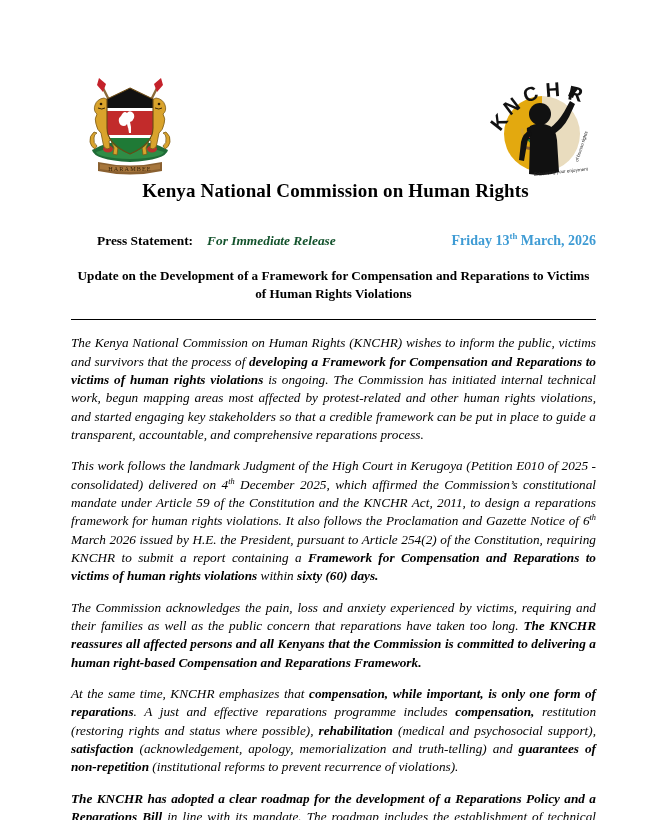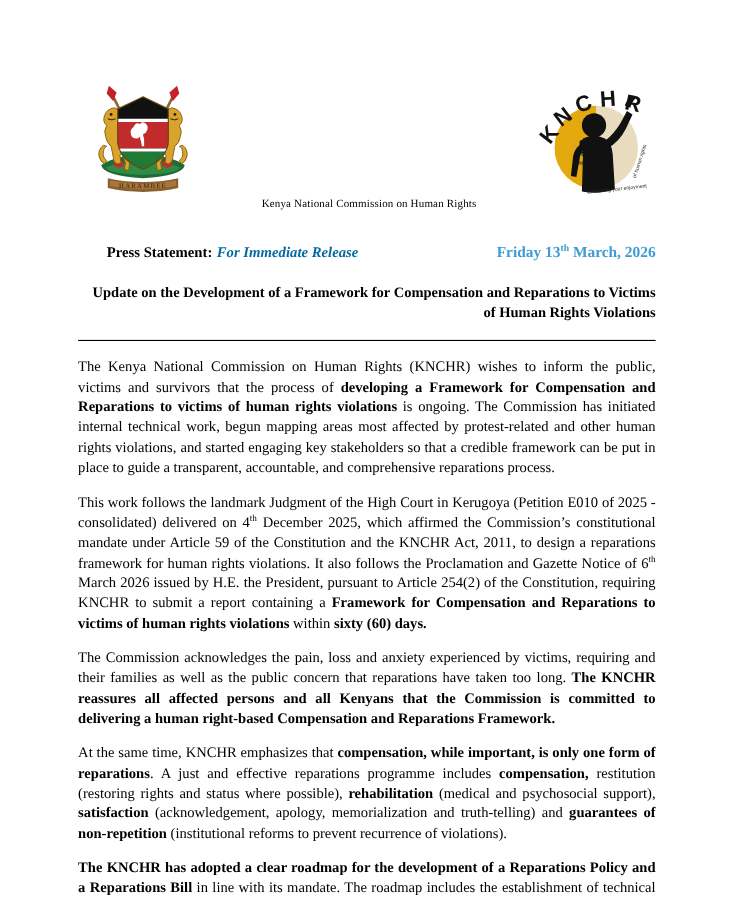--- a/index.html
+++ b/index.html
@@ -47,56 +47,56 @@
     left: 478px;
     top: 8px;
     width: 124px;
     height: 110px;
   }
   .knchr-logo svg { display: block; width: 124px; height: 110px; }
 
   
   .org-name {
     text-align: center;
-    font-weight: normal;
-    font-size: 10px;
+    font-weight: bold;
+    font-size: 19px;
     letter-spacing: .15px;
     margin: 0;
     padding: 0 0 0 4px;
     line-height: 1.2;
   }
 
   
   .press-line {
     margin: 30px 71px 0 71px;
     display: flex;
     justify-content: space-between;
     align-items: baseline;
     font-size: 13.4px;
   }
   .press-left { font-weight: bold; white-space: nowrap; }
   .press-left .label { color: #000; margin-left: 26px; }
   .press-left .release {
-    color: #0369a1;
+    color: #14532d;
     font-style: italic;
     font-weight: bold;
-    margin-left: 4px;
+    margin-left: 14px;
   }
   .press-date {
     color: #3e9bd4;
     font-weight: bold;
     white-space: nowrap;
     font-size: 14px;
   }
   sup { font-size: .63em; vertical-align: super; line-height: 0; }
 
   
   .doc-title {
     margin: 18px 71px 16px 71px;
-    text-align: right;
+    text-align: center;
     font-weight: bold;
     font-size: 13.2px;
     line-height: 1.38;
   }
   .rule {
     margin: 5px 71px 0 71px;
     border: 0;
     border-top: 1.6px solid #000;
     height: 0;
   }
@@ -105,20 +105,21 @@
   .body-wrap {
     margin: 0 71px;
     padding-top: 14px;
   }
   .para {
     text-align: justify;
     font-size: 13.25px;
     line-height: 1.385;
     margin: 0 0 13px 0;
     hyphens: none;
+    font-style: italic;
   }
   .para b { font-weight: bold; }
 </style>
 </head>
 <body>
 
 <div class="page">
 
   <div class="logo-row">
 

